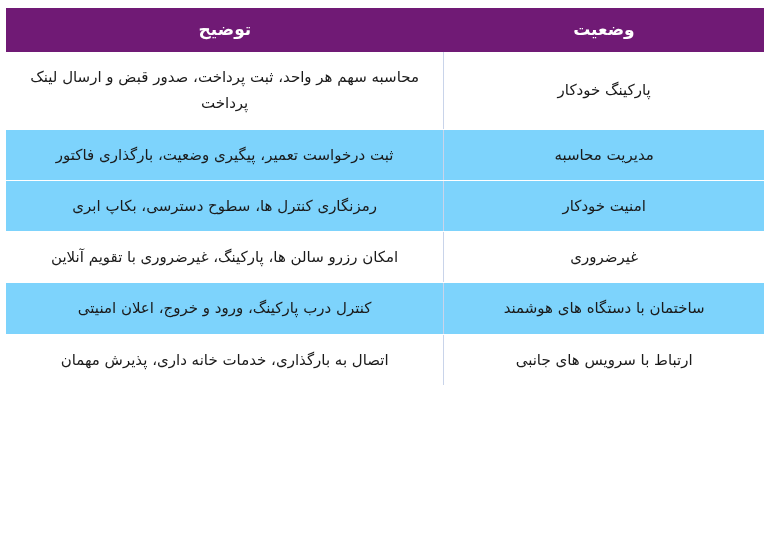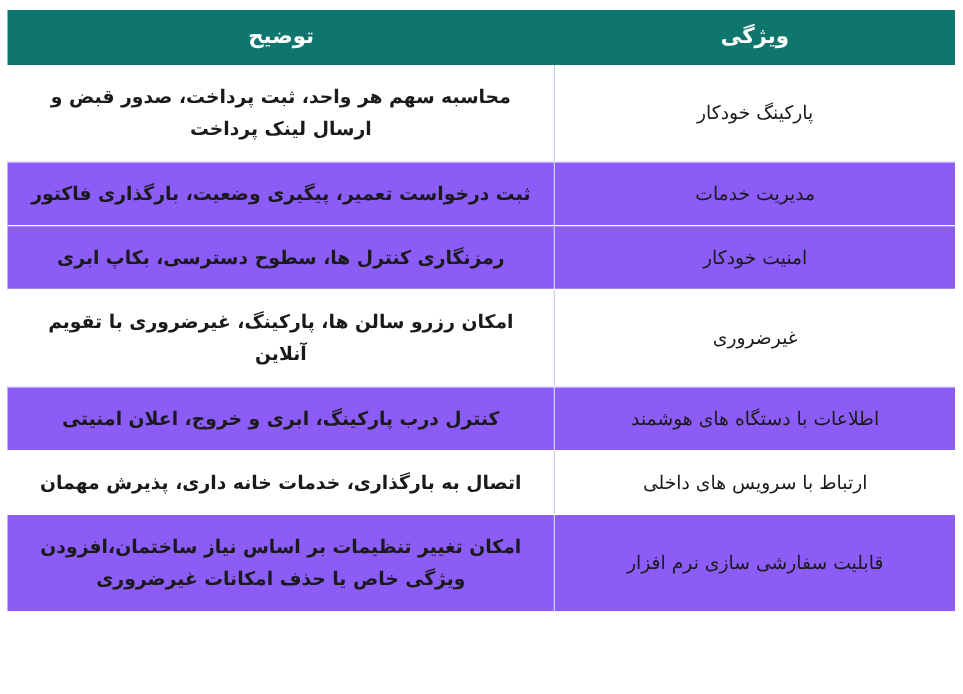--- a/index.html
+++ b/index.html
@@ -19,70 +19,70 @@
     box-sizing: border-box;
     padding: 8px 6px 6px 6px;
   }
   table.features-table {
     width: 758px;
     border-collapse: collapse;
     table-layout: fixed;
     direction: rtl;
   }
   table.features-table th {
-    background: #0f766e;
+    background: #701a75;
     color: #ffffff;
     font-size: 17px;
     font-weight: bold;
     text-align: center;
     padding: 11px 6px 13px 6px;
     border: none;
   }
   table.features-table th.col-feature { width: 42%; }
   table.features-table th.col-desc { width: 58%; }
   table.features-table td {
     font-size: 15px;
     color: #1a1a1a;
     text-align: center;
     vertical-align: middle;
     padding: 12px 14px;
     border-left: 1px solid #c9d4ea;
     border-right: 1px solid #c9d4ea;
     line-height: 1.75;
   }
   table.features-table td:first-child { border-right: none; }
-  table.features-table td:last-child { border-left: none; font-weight: bold; }
+  table.features-table td:last-child { border-left: none; }
   table.features-table tr.row-odd td { background: #ffffff; }
-  table.features-table tr.row-even td { background: #8b5cf6; }
+  table.features-table tr.row-even td { background: #7dd3fc; }
   table.features-table tr.body-row td { border-bottom: 1px solid #ffffff; }
   .cell-text { display: block; }
 </style>
 </head>
 <body>
 
 <div class="table-wrap">
   <table class="features-table">
     <thead>
       <tr>
-        <th class="col-feature">ویژگی</th>
+        <th class="col-feature">وضعیت</th>
         <th class="col-desc">توضیح</th>
       </tr>
     </thead>
     <tbody>
       <tr class="body-row row-odd">
         <td>
             <span class="cell-text">پارکینگ خودکار</span>
           </td>
         <td>
             <span class="cell-text">محاسبه سهم هر واحد، ثبت پرداخت، صدور قبض و ارسال لینک پرداخت</span>
           </td>
       </tr>
       <tr class="body-row row-even">
         <td>
-            <span class="cell-text">مدیریت خدمات</span>
+            <span class="cell-text">مدیریت محاسبه</span>
           </td>
         <td>
             <span class="cell-text">ثبت درخواست تعمیر، پیگیری وضعیت، بارگذاری فاکتور</span>
           </td>
       </tr>
       <tr class="body-row row-even">
         <td>
             <span class="cell-text">امنیت خودکار</span>
           </td>
         <td>
@@ -92,37 +92,29 @@
       <tr class="body-row row-odd">
         <td>
             <span class="cell-text">غیرضروری</span>
           </td>
         <td>
             <span class="cell-text">امکان رزرو سالن ها، پارکینگ، غیرضروری با تقویم آنلاین</span>
           </td>
       </tr>
       <tr class="body-row row-even">
         <td>
-            <span class="cell-text">اطلاعات با دستگاه های هوشمند</span>
+            <span class="cell-text">ساختمان با دستگاه های هوشمند</span>
           </td>
         <td>
-            <span class="cell-text">کنترل درب پارکینگ، ابری و خروج، اعلان امنیتی</span>
+            <span class="cell-text">کنترل درب پارکینگ، ورود و خروج، اعلان امنیتی</span>
           </td>
       </tr>
       <tr class="body-row row-odd">
         <td>
-            <span class="cell-text">ارتباط با سرویس های داخلی</span>
+            <span class="cell-text">ارتباط با سرویس های جانبی</span>
           </td>
         <td>
             <span class="cell-text">اتصال به بارگذاری، خدمات خانه داری، پذیرش مهمان</span>
-          </td>
-      </tr>
-      <tr class="body-row row-even">
-        <td>
-            <span class="cell-text">قابلیت سفارشی سازی نرم افزار</span>
-          </td>
-        <td>
-            <span class="cell-text">امکان تغییر تنظیمات بر اساس نیاز ساختمان،افزودن ویژگی خاص یا حذف امکانات غیرضروری</span>
           </td>
       </tr>
     </tbody>
   </table>
 </div>
 
 </body></html>

